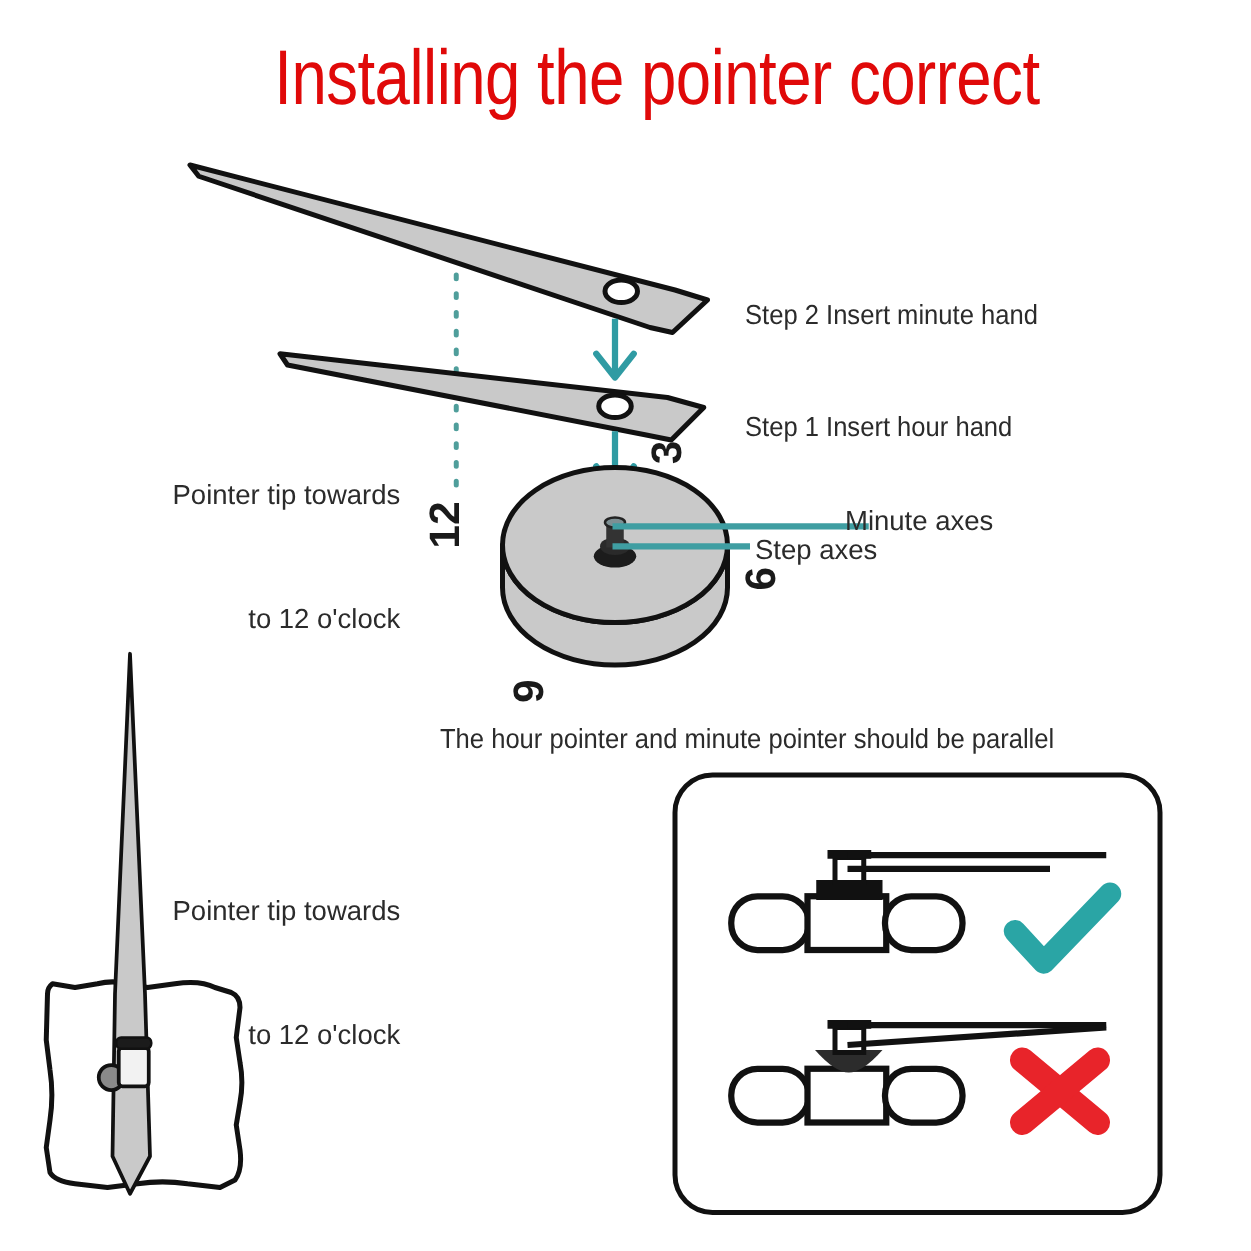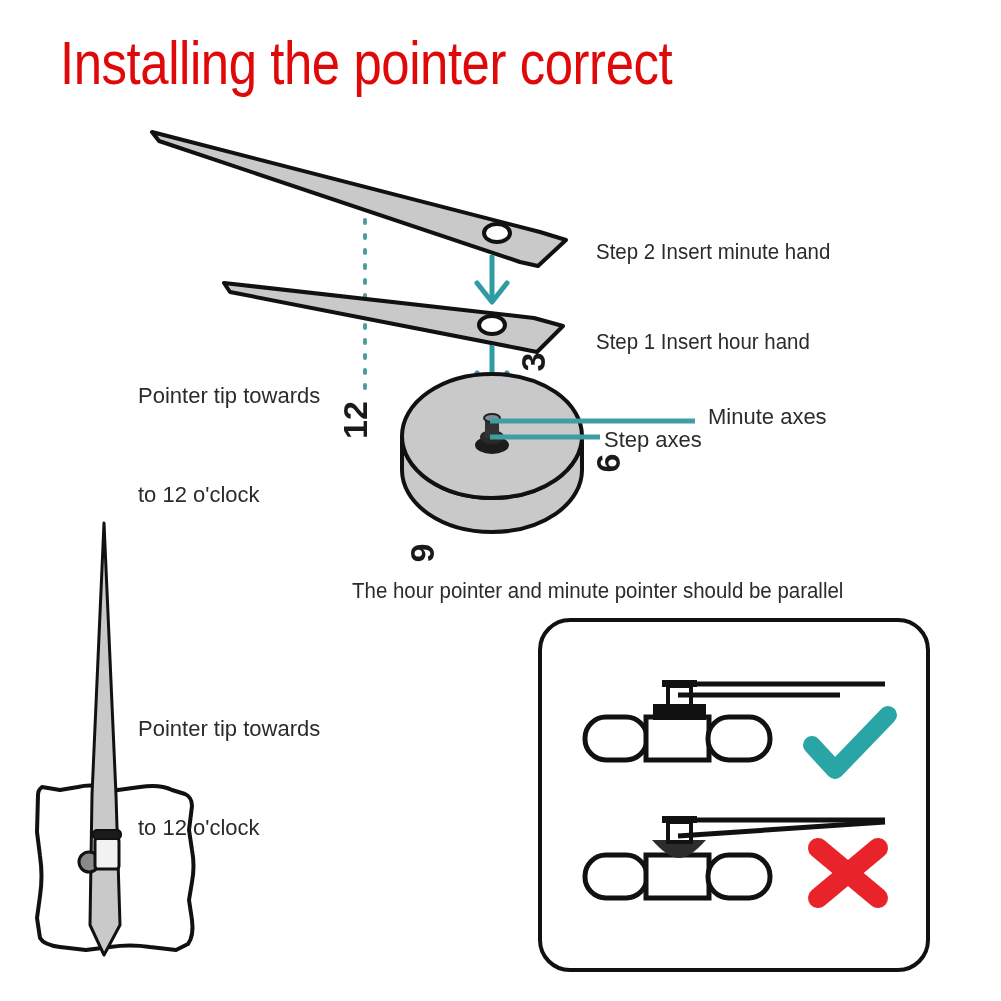--- a/index.html
+++ b/index.html
@@ -7,20 +7,21 @@
     padding: 0;
     background: #ffffff;
   }
   #page {
     position: relative;
     width: 1001px;
     height: 1001px;
     background: #ffffff;
     overflow: hidden;
     font-family: "Liberation Sans", sans-serif;
+    text-align: right;
   }
   #diagram {
     position: absolute;
     left: 0;
     top: 0;
     width: 1001px;
     height: 1001px;
   }
   .title-text {
     position: absolute;
@@ -45,21 +46,21 @@
     line-height: 33px;
     white-space: pre;
   }
   .anno.narrow {
     transform: scaleX(0.93);
     transform-origin: left top;
   }
   .label-step2 { left: 596px; top: 235px; }
   .label-step1 { left: 596px; top: 325px; }
   .label-tip-top { left: 138px; top: 313px; }
-  .label-minute-axes { left: 708px; top: 400px; }
+  .label-minute-axes { left: 676px; top: 400px; }
   .label-hour-axes { left: 604px; top: 423px; }
   .label-parallel { left: 352px; top: 574px; font-size: 22px; }
   .label-tip-bottom { left: 138px; top: 646px; }
 </style>
 </head>
 <body>
 
 <div id="page">
 
   <div class="title-text">Installing the pointer correct</div>

